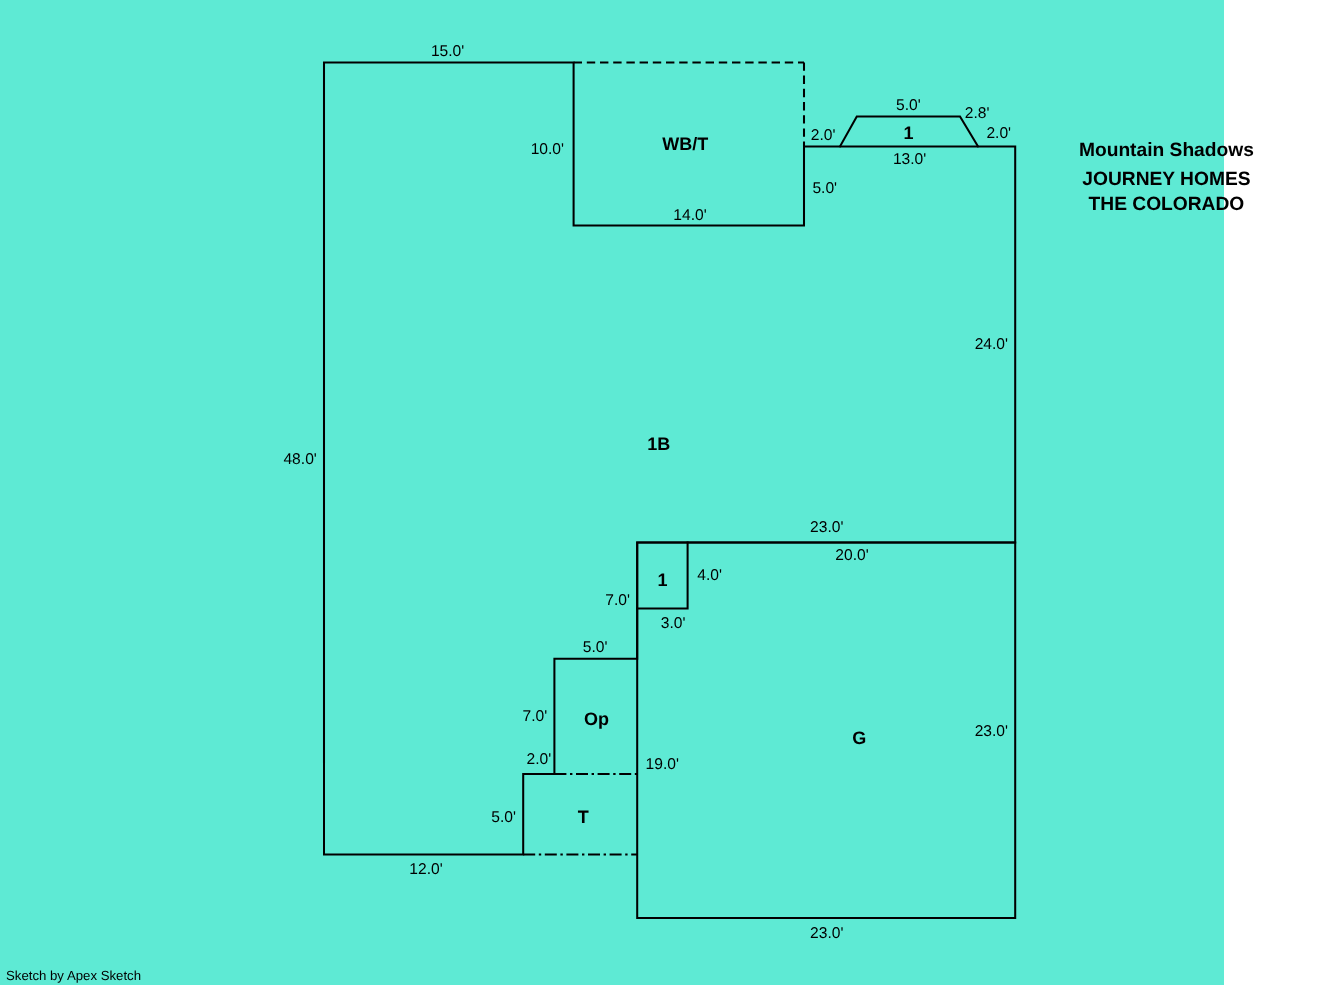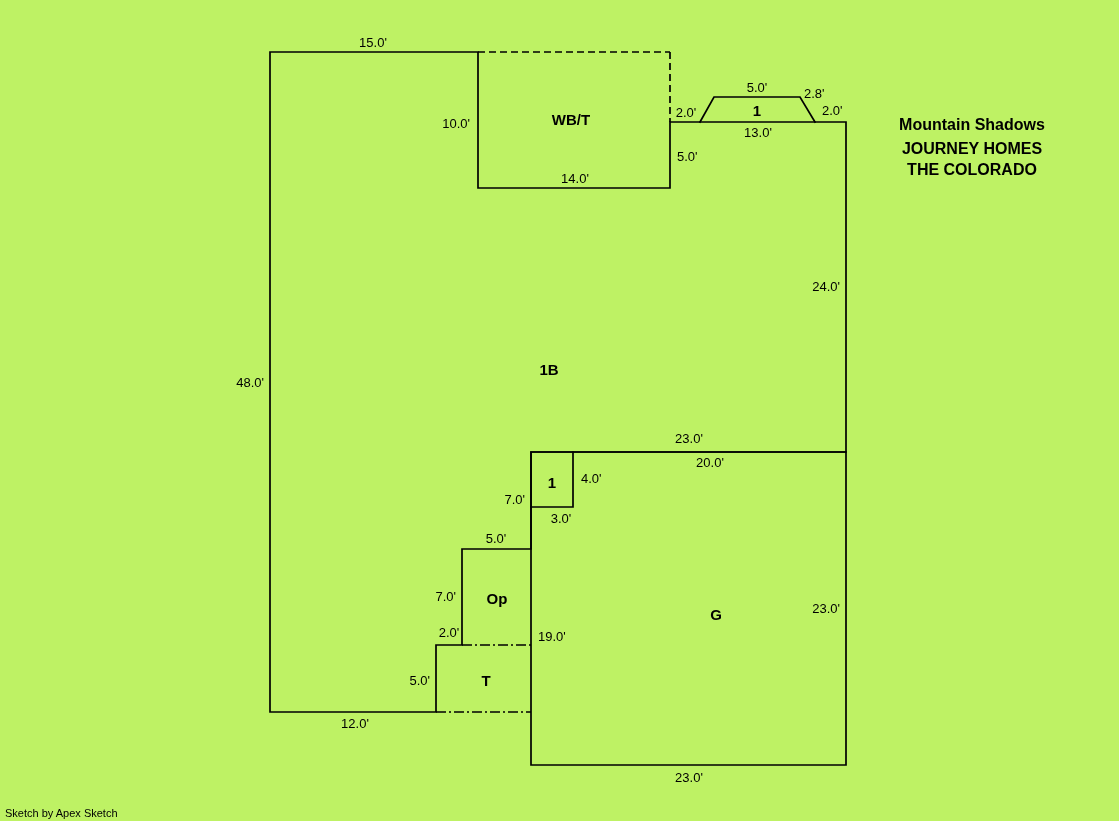--- a/index.html
+++ b/index.html
@@ -5,23 +5,23 @@
   html, body {
     margin: 0;
     padding: 0;
     background: #ffffff;
     width: 1119px;
     height: 821px;
     overflow: hidden;
   }
   .canvas {
     position: relative;
-    width: 1119px;
+    width: 1020px;
     height: 821px;
-    background: #bef264;
+    background: #5eead4;
   }
   svg { display: block; }
   .wall {
     fill: none;
     stroke: #000000;
     stroke-width: 1.7;
     stroke-linejoin: miter;
     stroke-linecap: square;
   }
   .wall-dashed {

